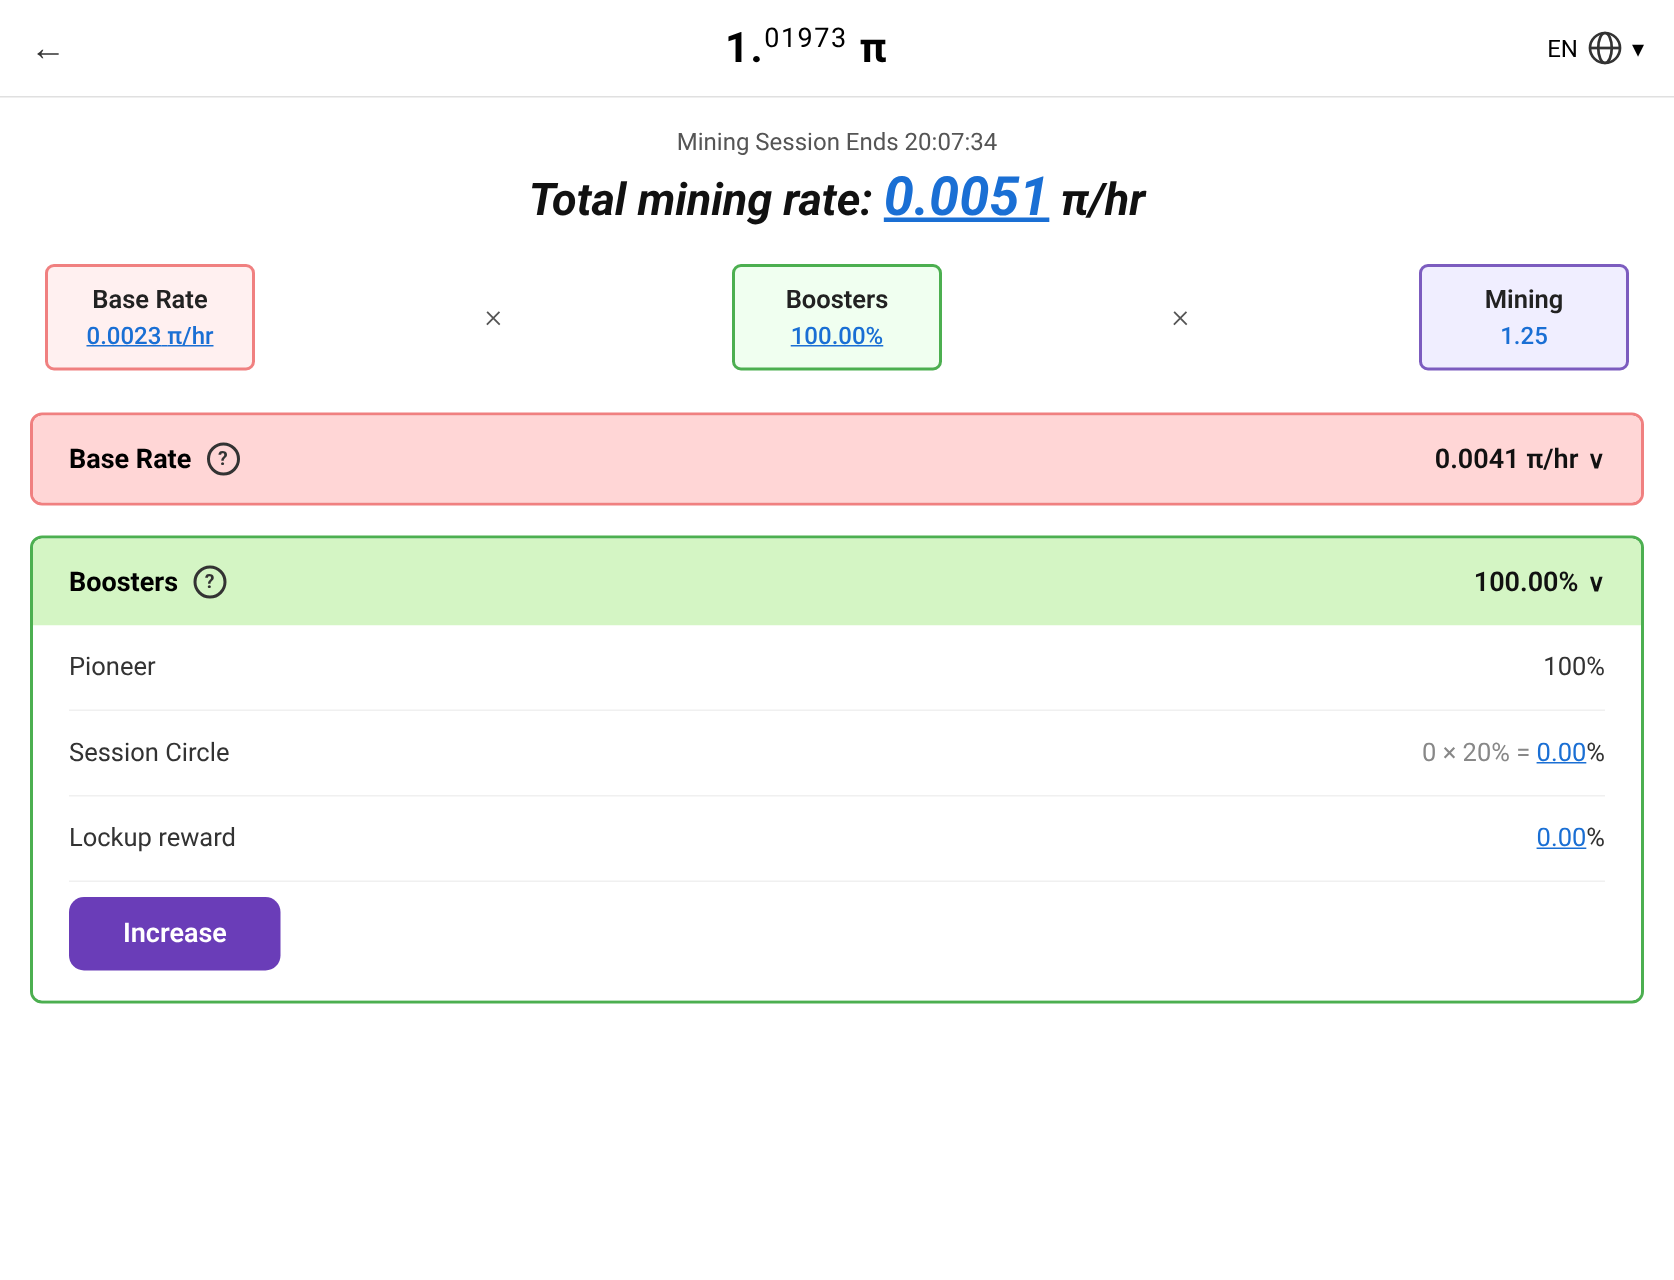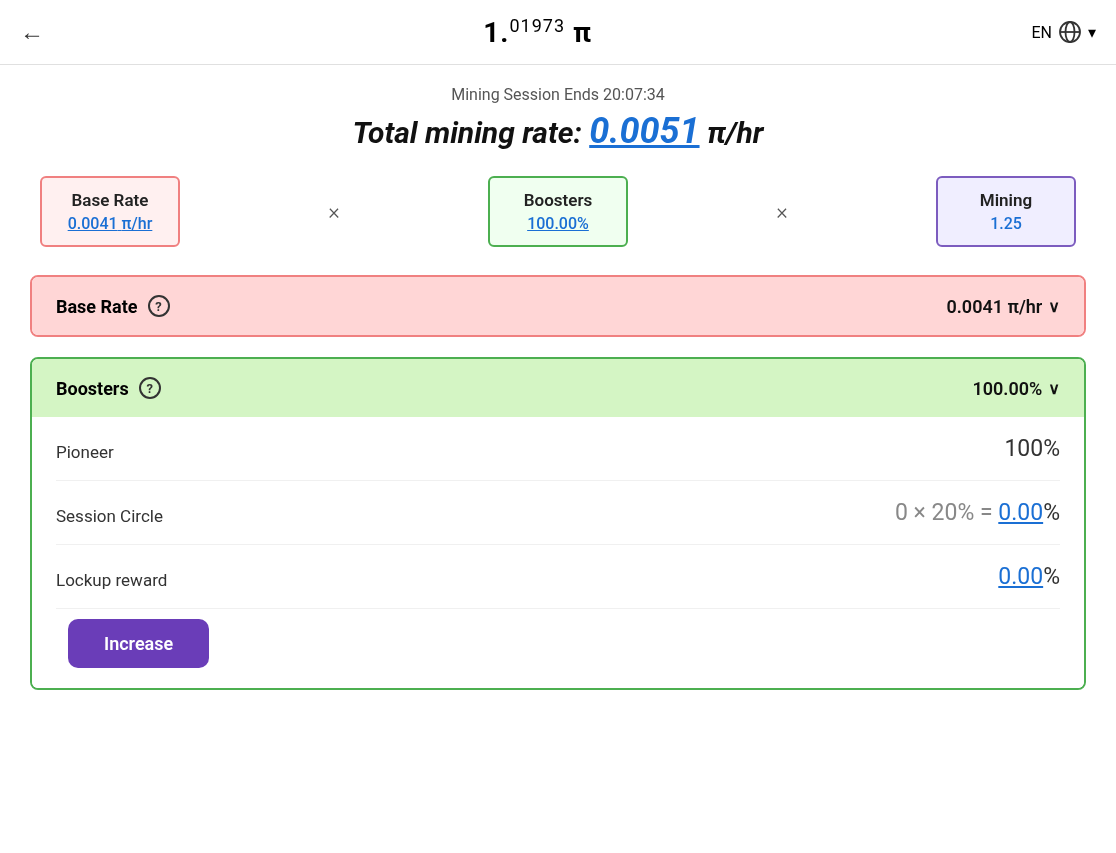--- a/index.html
+++ b/index.html
@@ -52,21 +52,21 @@
       font-size: 16px;
     }
 
     .globe-icon {
       width: 24px;
       height: 24px;
     }
 
     
     .main {
-      padding: 20px 30px;
+      padding: 20px 20px;
     }
 
     
     .session-info {
       text-align: center;
       margin-bottom: 10px;
     }
 
     .session-ends {
       font-size: 16px;
@@ -230,21 +230,21 @@
       border-bottom: none;
     }
 
     .booster-row-label {
       color: #333;
       font-size: 17px;
     }
 
     .booster-row-value {
       color: #333;
-      font-size: 23px;
+      font-size: 17px;
     }
 
     .booster-row-value .link-blue {
       color: #1a6fd4;
       text-decoration: underline;
       margin-top: 10px;
     }
 
     .booster-row-value .muted {
       color: #888;
@@ -253,21 +253,21 @@
     
     .increase-btn {
       background: #6a3db8;
       color: #fff;
       border: none;
       border-radius: 10px;
       padding: 14px 36px;
       font-size: 18px;
       font-weight: 600;
       cursor: pointer;
-      margin: 10px 0 20px 12px;
+      margin: 10px 0 20px 0;
     }
   </style>
 </head>
 <body>
 
 <div class="header">
   <span class="header-back">
     <span>←</span>
   </span>
   <div class="header-title">
@@ -293,21 +293,21 @@
       <span class="total-rate-value">0.0051</span>
       <span>π/hr</span>
     </div>
   </div>
 
   <div class="rate-cards">
 
     <div class="rate-card pink">
       <div class="rate-card-label">Base Rate</div>
       <div class="rate-card-value">
-        <span>0.0041</span>
+        <span>0.0023</span>
         <span>π/hr</span>
       </div>
     </div>
 
     <span class="multiply-sign">×</span>
 
     <div class="rate-card green">
       <div class="rate-card-label">Boosters</div>
       <div class="rate-card-value">100.00%</div>
     </div>

